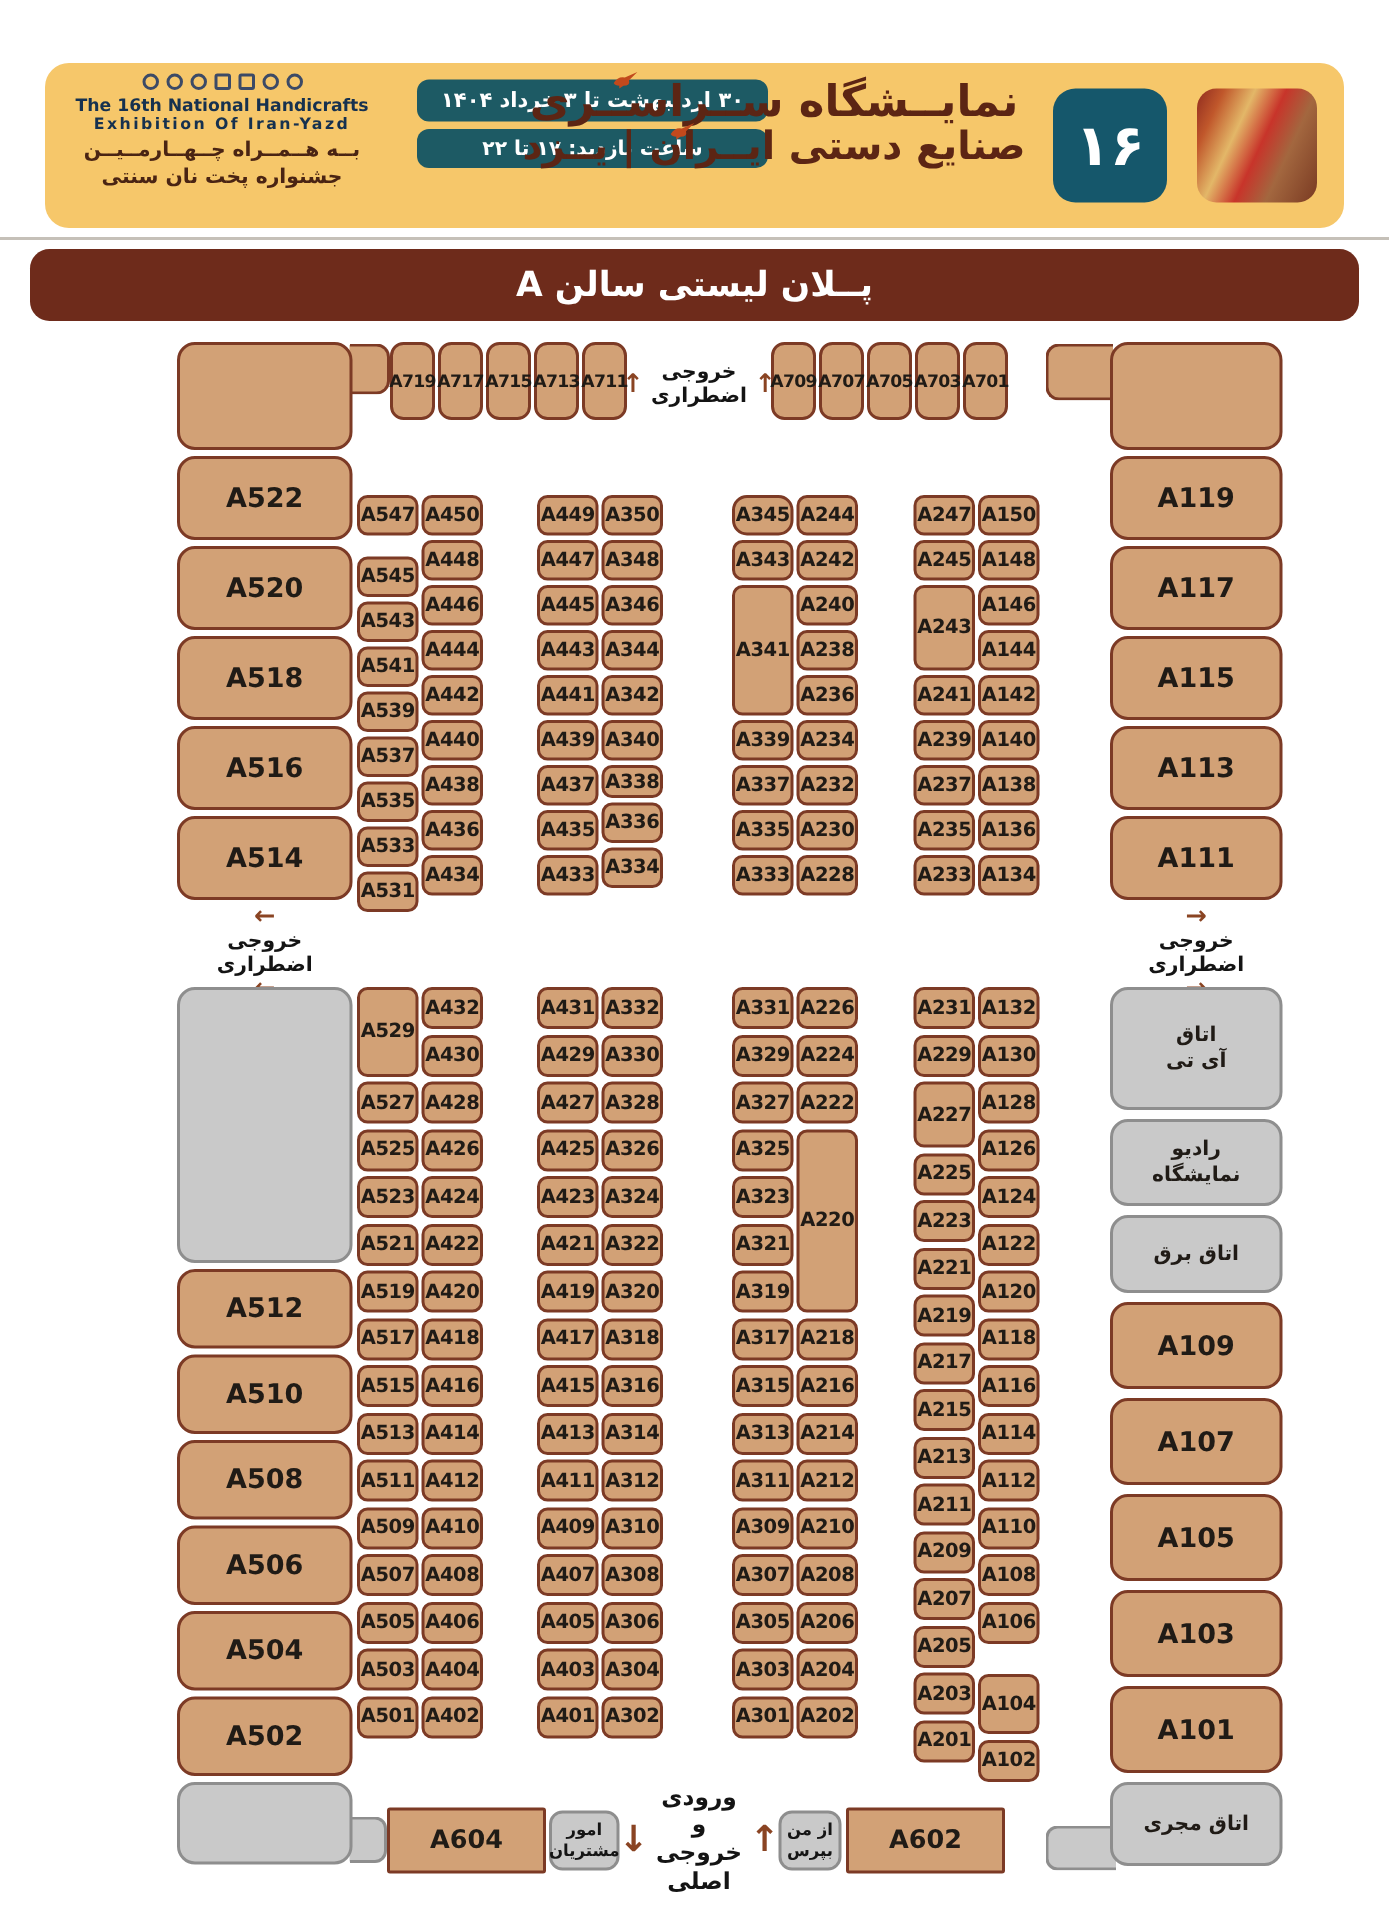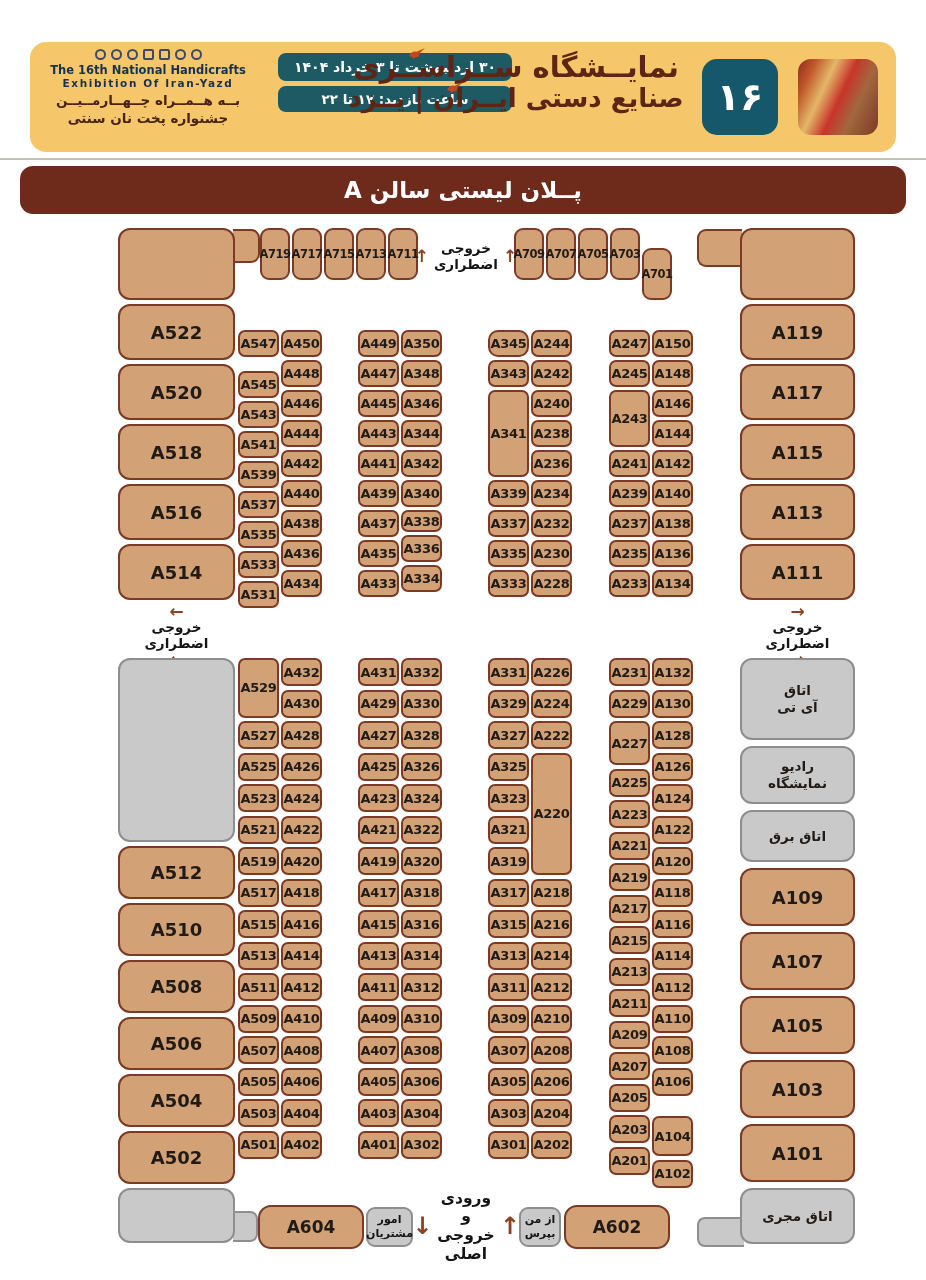--- a/index.html
+++ b/index.html
@@ -54,21 +54,21 @@
   .arm-bl{left:233px;top:1211px;width:25px;height:31px;border-left:none;border-radius:0 8px 8px 0;}
   .arm-br{left:697px;top:1217px;width:47px;height:30px;border-right:none;border-radius:8px 0 0 8px;}
   
   .arrow{color:#8a4423;font-weight:bold;font-size:17px;line-height:1;}
   .arrow.big{font-size:24px;}
   .exit-v{position:absolute;display:flex;flex-direction:column;align-items:center;font-weight:bold;color:#141414;font-size:13.5px;line-height:1.15;direction:rtl;}
   .exit-h{position:absolute;display:flex;align-items:center;justify-content:center;gap:5px;font-weight:bold;color:#141414;}
   .xlines{font-size:13.5px;line-height:1.2;text-align:center;direction:rtl;}
   .entrance .xlines{font-size:15.5px;}
   .miniroom{position:absolute;box-sizing:border-box;background:#c9c9c9;border:2px solid #8e8e8e;border-radius:9px;display:flex;flex-direction:column;align-items:center;justify-content:center;font-size:11px;font-weight:bold;line-height:1.25;direction:rtl;color:#141414;}
-  .bigbooth{position:absolute;box-sizing:border-box;background:#d2a176;border:2.5px solid #7c3a25;border-radius:13px;display:flex;align-items:center;justify-content:center;font-weight:bold;font-size:17px;color:#201b16;}
+  .bigbooth{position:absolute;box-sizing:border-box;background:#d2a176;border:2.5px solid #7c3a25;border-radius:2px;display:flex;align-items:center;justify-content:center;font-weight:bold;font-size:17px;color:#201b16;}
 </style>
 </head>
 <body>
 
 <div class="header">
   <div class="logoblock">
     <div class="logos">
       <span class="mlogo"></span>
       <span class="mlogo"></span>
       <span class="mlogo"></span>
@@ -115,21 +115,21 @@
     <div>خروجی</div>
     <div>اضطراری</div>
   </div>
   <span class="arrow">↑</span>
 </div>
 <div id="trR" class="toprow" style="left:514px;top:228px;">
     <div class="booth topcell" style="height: 52px;">A709</div>
     <div class="booth topcell" style="height: 52px;">A707</div>
     <div class="booth topcell" style="height: 52px;">A705</div>
     <div class="booth topcell" style="height: 52px;">A703</div>
-    <div class="booth topcell" style="height: 52px; margin-top: 20px;">A701</div>
+    <div class="booth topcell" style="height: 52px;">A701</div>
   </div>
 
 <div class="arm arm-tl"></div>
 <div class="arm arm-tr"></div>
 <div class="arm gray arm-bl"></div>
 <div class="arm gray arm-br"></div>
 
 <div id="lwT" class="wallcol" style="left:118px;top:228px;">
     <div class="booth wall" style="height: 72px;"></div>
     <div class="booth wall" style="height: 56px;">A522</div>

